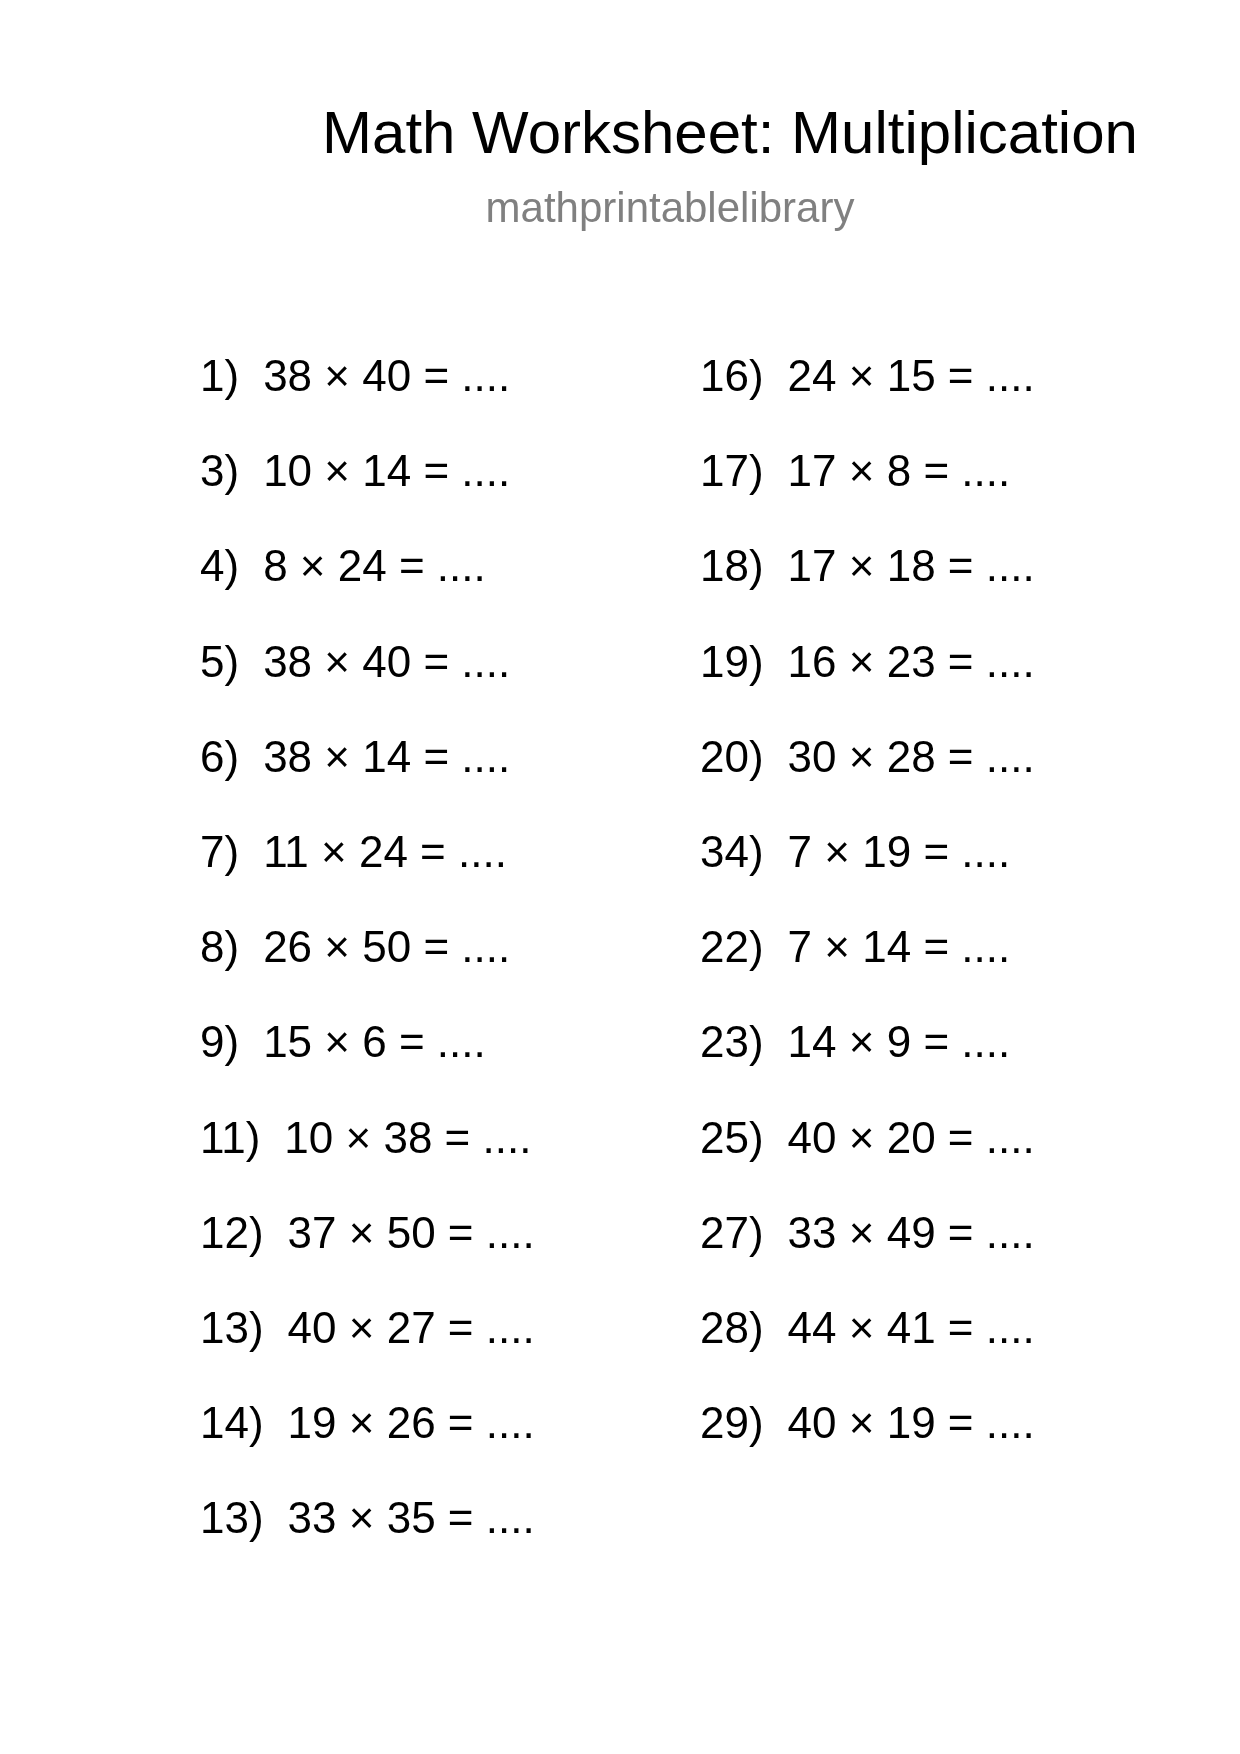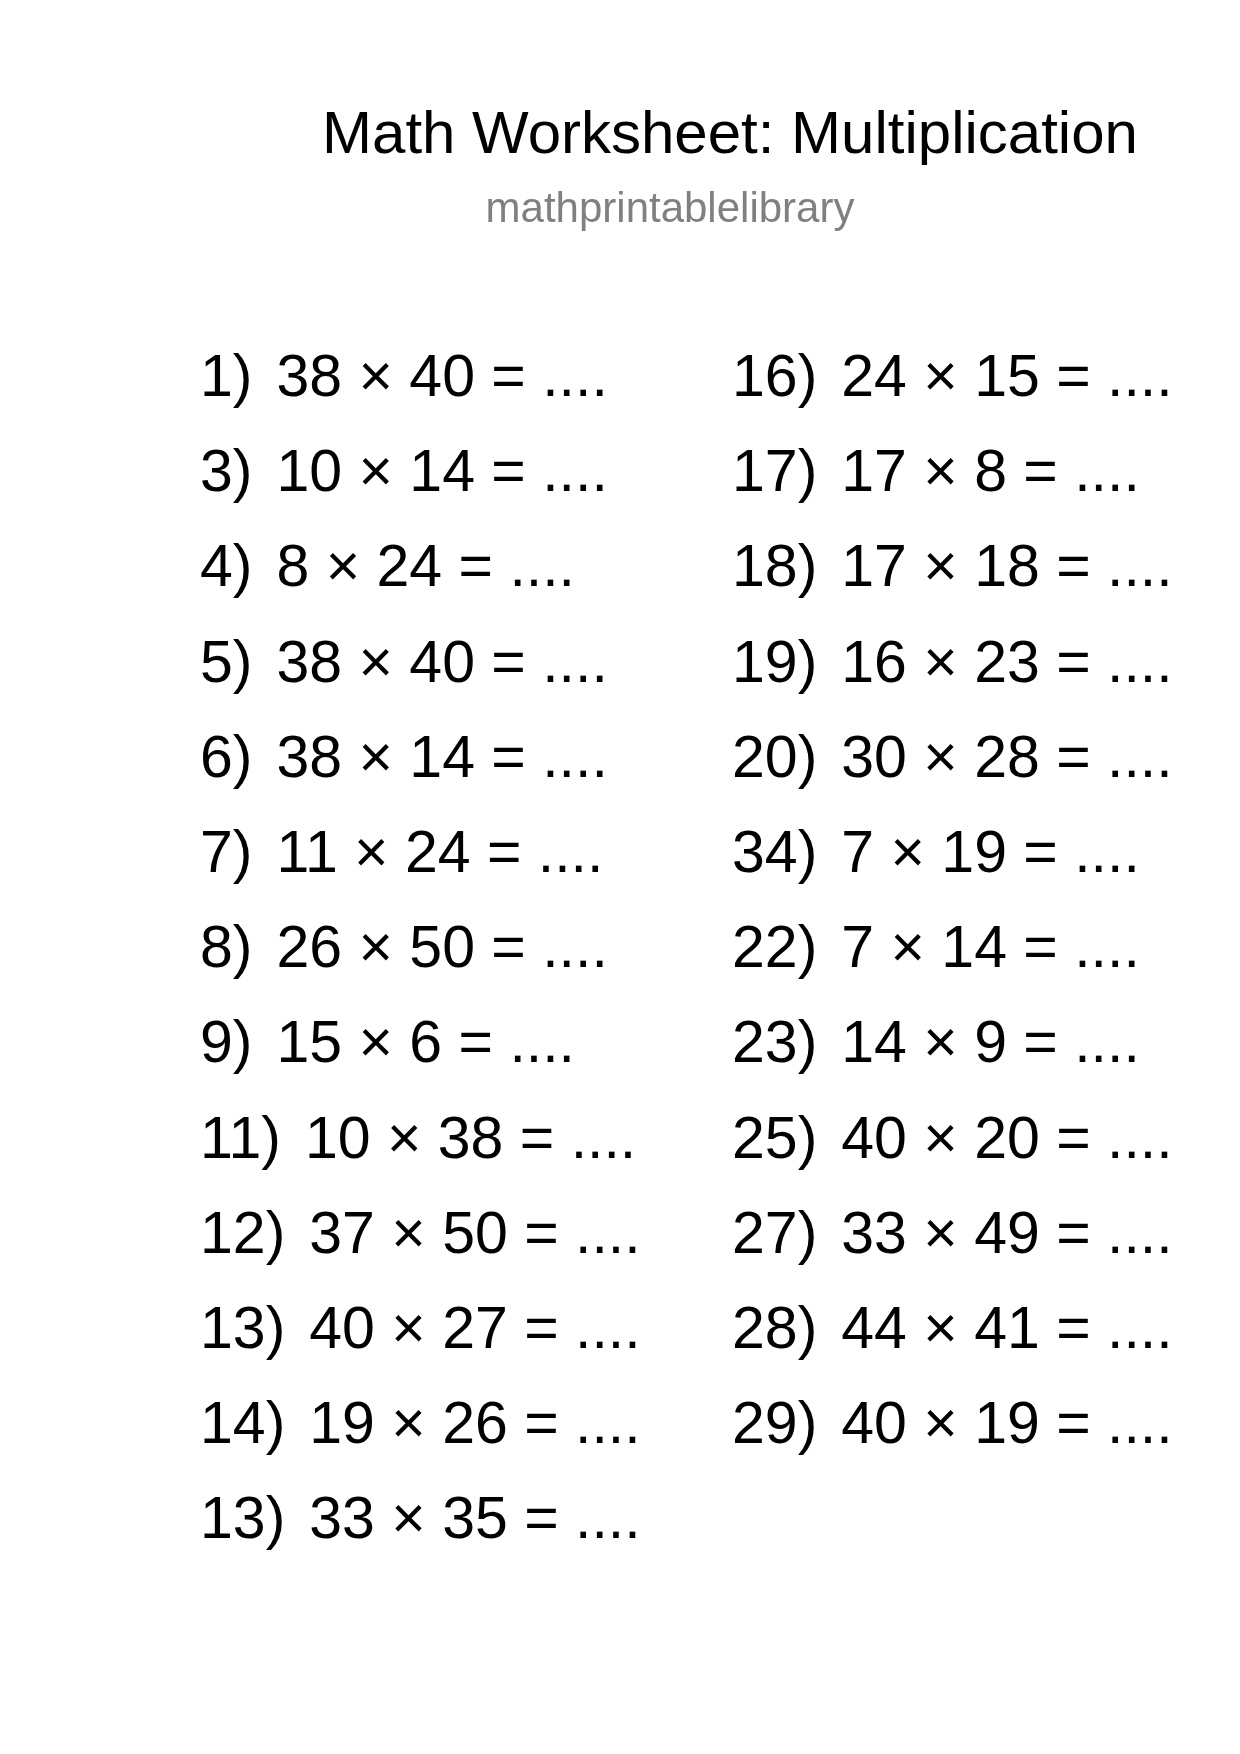--- a/index.html
+++ b/index.html
@@ -34,24 +34,24 @@
       text-align: center;
       font-size: 42px;
       line-height: 50px;
       color: #808080;
     }
     .column {
       position: absolute;
       top: 350px;
     }
     .col-left { left: 200px; }
-    .col-right { left: 700px; margin-left: 32px; }
+    .col-right { left: 700px; }
     .problem {
       height: 95.2px;
-      font-size: 59px;
+      font-size: 44px;
       line-height: 52px;
       white-space: pre;
     }
     .num { display: inline-block; }
     .gap { display: inline-block; width: 24px; }
   </style>
 </head>
 <body>
 
 <h1 class="title">Math Worksheet: Multiplication</h1>

